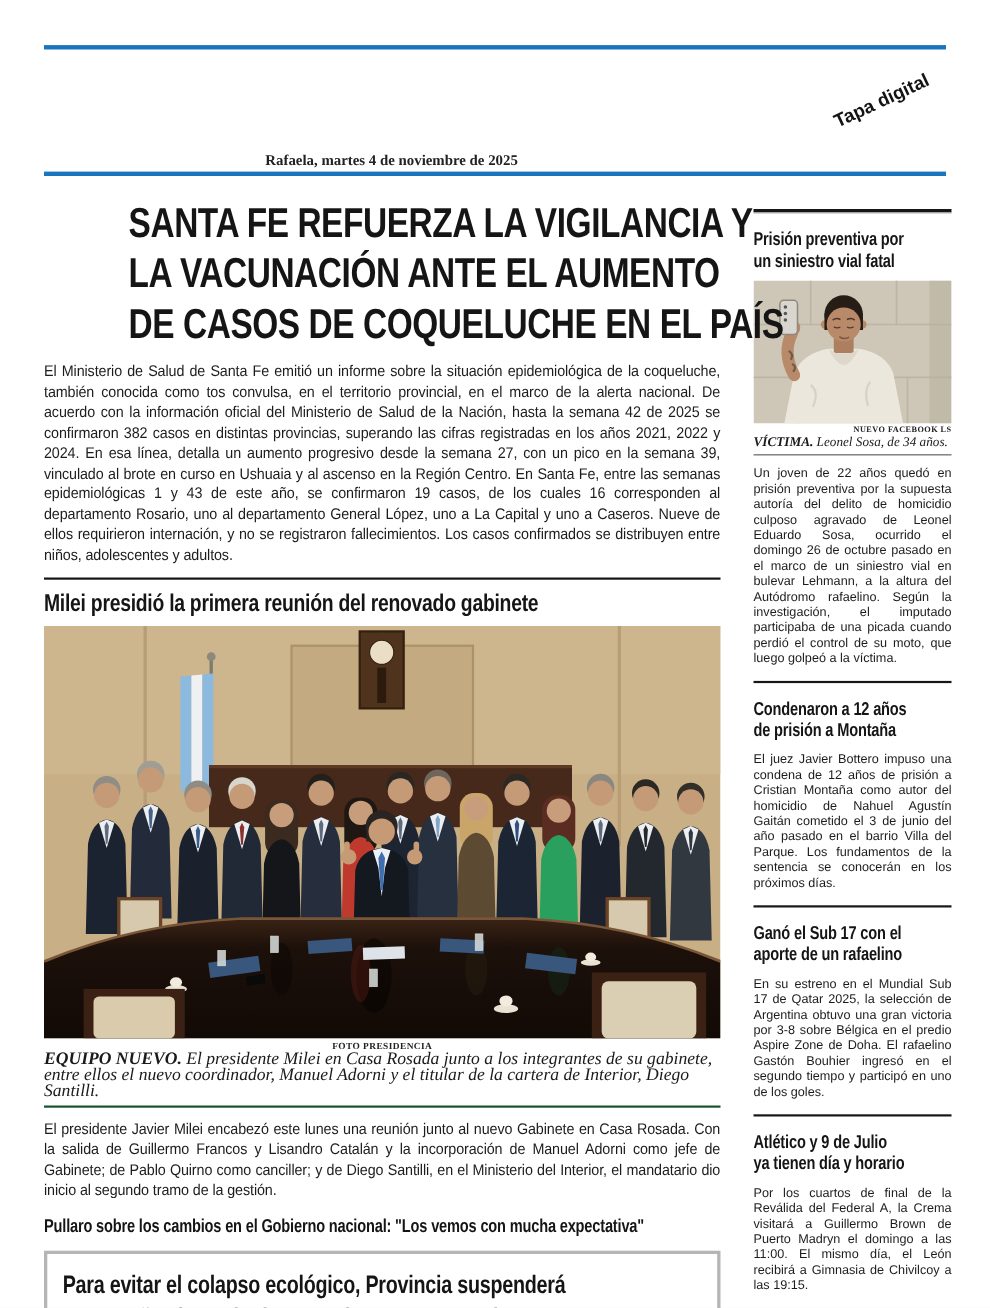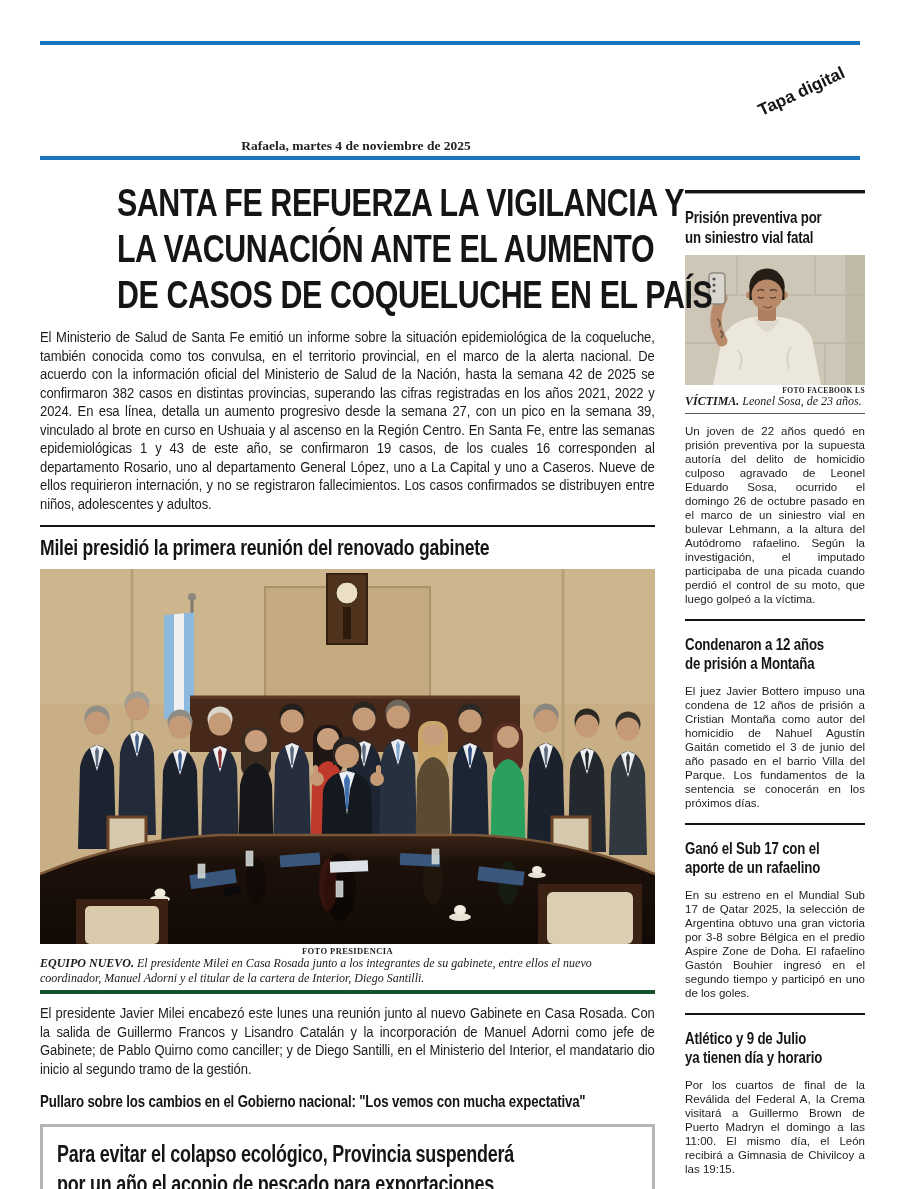--- a/index.html
+++ b/index.html
@@ -23,22 +23,22 @@
   #side-col { width:180px; }
   h1.headline { font-size:38px; line-height:46px; font-weight:bold; letter-spacing:-0.5px;
     white-space:pre-line; width:769px; transform:scaleX(0.8); color:#151515; }
   .body-text { font-size:14px; line-height:18.5px; letter-spacing:-0.1px; text-align:justify;
     width:661px; transform:scaleX(0.93); transform-origin:0 0; color:#1c1c1c; margin-top:10px; }
   .rule-black { border-top:2px solid #141414; margin:12px 0 8px 0; }
   h2.sub-headline { font-size:22px; line-height:26px; font-weight:bold; letter-spacing:-0.3px;
     width:769px; transform:scaleX(0.8); transform-origin:0 0; margin:2px 0 8px 0; color:#151515; }
   .photo-credit { text-align:center; font-size:8.5px; font-weight:bold; letter-spacing:0.4px;
     color:#222; margin-top:2px; font-family:"Liberation Serif", serif; }
-  .caption { font-family:"Liberation Serif", serif; font-style:italic; font-size:12px;
-    line-height:14.5px; color:#1a1a1a; border-bottom:4px solid #14532d; padding-bottom:5px; }
+  .caption { font-family:"Liberation Serif", serif; font-style:italic; font-size:16px;
+    line-height:14.5px; color:#1a1a1a; border-bottom:2px solid #14532d; padding-bottom:5px; }
   .caption .cap-lead { font-weight:bold; }
   h3.kicker { font-size:17px; line-height:20px; font-weight:bold; letter-spacing:-0.2px;
     width:769px; transform:scaleX(0.78); transform-origin:0 0; margin:14px 0 12px 0; color:#151515; }
   #box-headline { border:3px solid #b5b5b5; padding:12px 14px 16px 14px; margin-top:4px; }
   #box-headline .box-text { font-size:23px; line-height:30px; font-weight:bold; letter-spacing:-0.3px;
     white-space:pre-line; width:731px; transform:scaleX(0.78); transform-origin:0 0; color:#151515; }
 
   
   .sb-cap { height:2px; border-top:3px solid #161616; border-bottom:1px solid #9c9c9c; margin-top:10px; }
   .sb-head { font-size:17px; line-height:19.5px; font-weight:bold; letter-spacing:-0.2px;
@@ -255,22 +255,22 @@
           <path d="M-45,86 Q-56,66 -47,48" stroke="#b98a6a" stroke-width="11" fill="none" stroke-linecap="round"></path>
           <path d="M-50,64 q5,3 2,8 M-47,76 q5,2 1,7" stroke="#6f5c48" stroke-width="2" fill="none"></path>
           <circle cx="-47" cy="43" r="7.5" fill="#b98a6a"></circle>
           <rect x="-58" y="18" width="16" height="31" rx="3.5" fill="#d9d6cf" stroke="#8d897f" stroke-width="1.4"></rect>
           <circle cx="-53" cy="24" r="1.6" fill="#555"></circle>
             <circle cx="-53" cy="30" r="1.6" fill="#555"></circle>
             <circle cx="-53" cy="36" r="1.6" fill="#555"></circle>
         </g>
       </svg>
 
-      <div class="sb-credit">FOTO FACEBOOK LS</div>
-      <p class="sb-caption"><span class="cap-lead">VÍCTIMA.</span><span> Leonel Sosa, de 23 años.</span></p>
+      <div class="sb-credit">NUEVO FACEBOOK LS</div>
+      <p class="sb-caption"><span class="cap-lead">VÍCTIMA.</span><span> Leonel Sosa, de 34 años.</span></p>
       <p class="sb-body">Un joven de 22 años quedó en prisión preventiva por la supuesta autoría del delito de homicidio culposo agravado de Leonel Eduardo Sosa, ocurrido el domingo 26 de octubre pasado en el marco de un siniestro vial en bulevar Lehmann, a la altura del Autódromo rafaelino. Según la investigación, el imputado participaba de una picada cuando perdió el control de su moto, que luego golpeó a la víctima.</p>
 
       <div class="sb-div"></div>
 
       <div class="sb-head">Condenaron a 12 años
 de prisión a Montaña</div>
       <p class="sb-body">El juez Javier Bottero impuso una condena de 12 años de prisión a Cristian Montaña como autor del homicidio de Nahuel Agustín Gaitán cometido el 3 de junio del año pasado en el barrio Villa del Parque. Los fundamentos de la sentencia se conocerán en los próximos días.</p>
 
       <div class="sb-div"></div>
 

